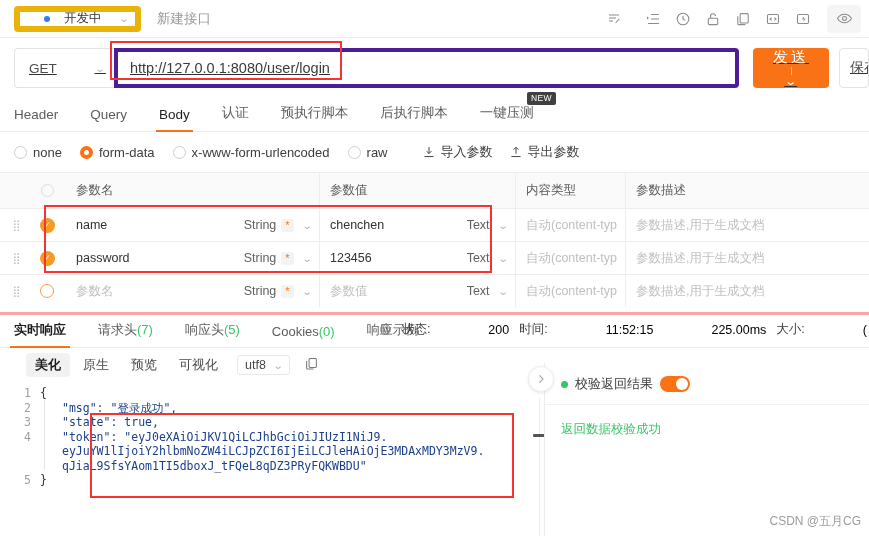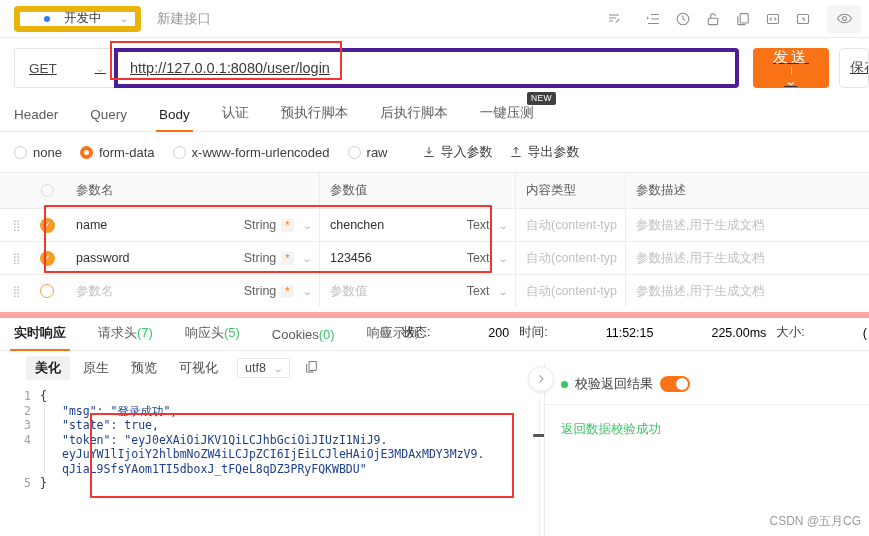--- a/index.html
+++ b/index.html
@@ -208,21 +208,21 @@
     width:14px;height:14px;border-radius:50%;
     border:1.5px solid #f0a14b; display:block;
   }
   .check-head {
     width:13px;height:13px;border-radius:50%;
     border:1.4px solid #dcdcdc; display:block;
   }
   .drag-dots { font-size: 11px; letter-spacing: -1px; line-height: 6px; }
 
   
-  .resp-wrap { border-top: 6px solid #fca5a5; background:#fff; }
+  .resp-wrap { border-top: 3px solid #fca5a5; background:#fff; }
   .resp-tabs {
     display:flex; align-items:flex-end;
     height: 33px; padding-left: 14px;
     border-bottom:1px solid #ececec;
     position: relative;
   }
   .rtab { font-size: 13px; color:#5c5c5c; margin-right: 32px; padding-bottom: 8px; position:relative; white-space:nowrap;}
   .rtab.active { color:#1f1f1f; font-weight: 600; }
   .rtab.active:after {
     content:""; position:absolute; left:-4px; right:-4px; bottom:-1px; height:2px; background:#f97316;

